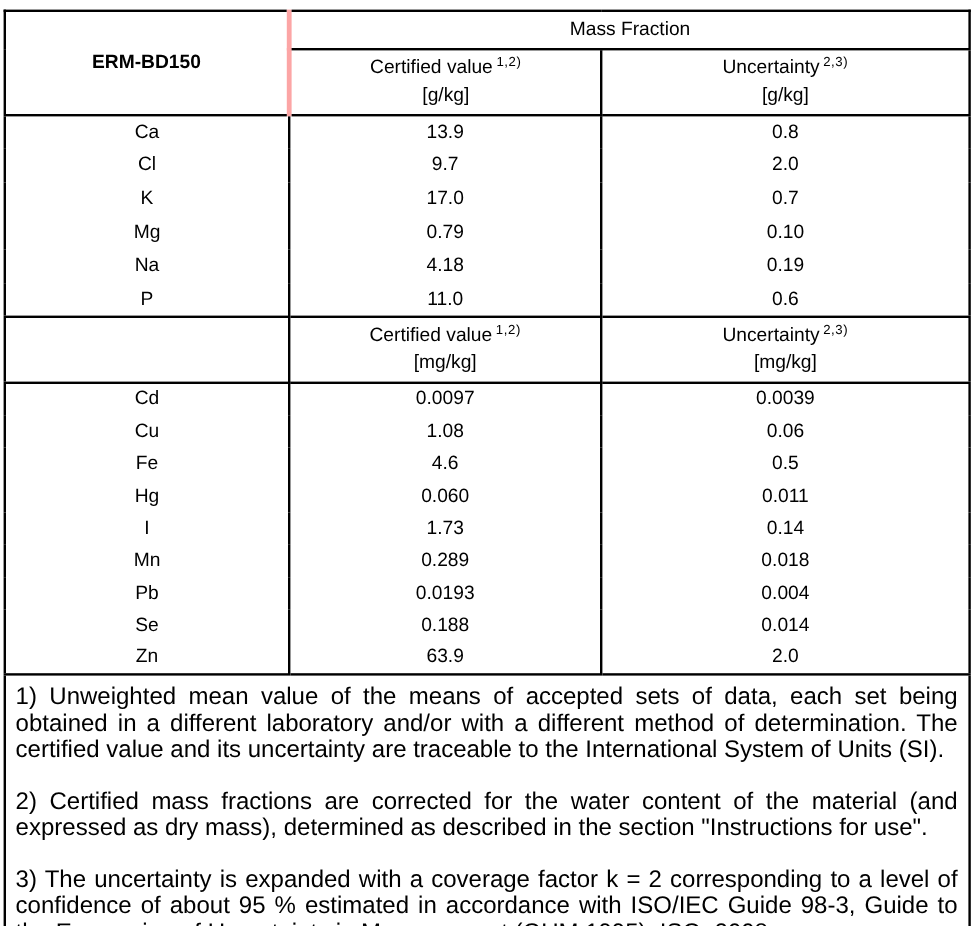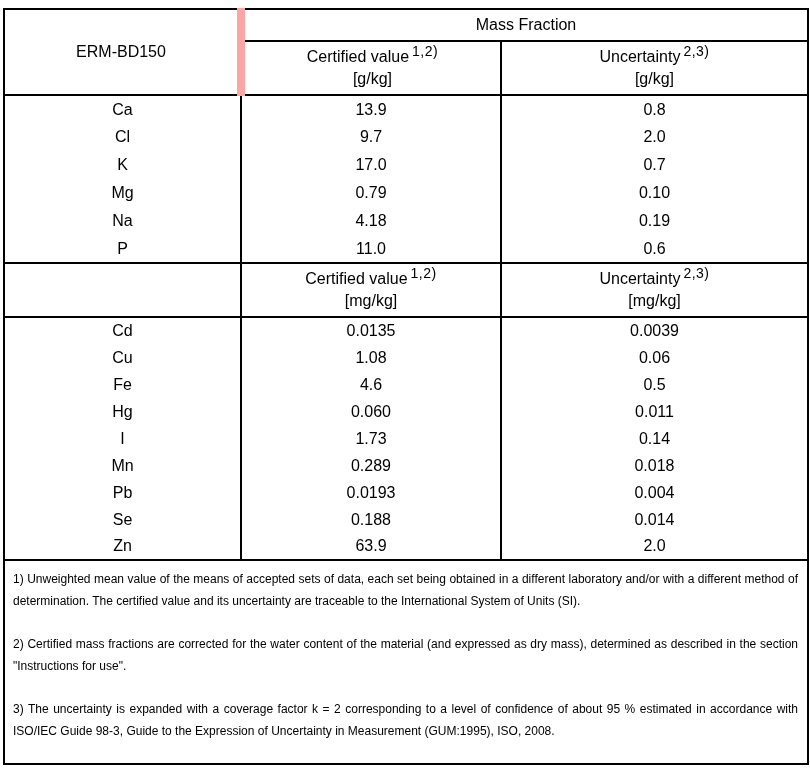--- a/index.html
+++ b/index.html
@@ -29,52 +29,52 @@
     font-size: 16px;
   }
   td { padding: 4px; text-align: center; vertical-align: middle; }
 
   
   tr.h1 { height: 32px; }
   tr.h2 { height: 52px; }
   tr.h3 { height: 53px; }
 
   td.c-id {
-    border-right: 8px solid #fca5a5;
+    border-right: 4px solid #fca5a5;
     border-bottom: 2px solid #000;
-    font-weight: normal;
+    font-weight: bold;
   }
   td.c-mf { border-bottom: 2px solid #000; }
   td.c-sub { border-bottom: 2px solid #000; line-height: 22px; }
   td.c-sub.vr, td.c-el { border-right: 2px solid #000; }
   tr.h3 td { border-top: 2px solid #000; border-bottom: 2px solid #000; }
   tr.h3 td.vr { border-right: 2px solid #000; }
 
   tbody.data tr { height: 28px; margin-top: 28px; }
   tbody.data-2 tr { height: 27px; }
   tbody.data td.c-el, tbody.data td.c-val-1 { border-right: 2px solid #000; }
 
   sup.fnref {
-    font-size: 14px;
+    font-size: 11px;
     vertical-align: baseline;
     position: relative;
     top: -6px;
     margin-left: 3px;
     letter-spacing: 0.5px;
   }
 
   td.c-notes {
     border-top: 2px solid #000;
     text-align: left;
     vertical-align: top;
     padding: 7px 9px 0 8px;
   }
   td.c-notes p {
     margin: 0 0 21px 0;
-    font-size: 12px;
+    font-size: 20px;
     line-height: 22px;
     text-align: justify;
   }
 </style>
 </head>
 <body>
 
 <div class="sheet">
   <table class="cert">
     <colgroup>
@@ -142,21 +142,21 @@
         <td style="line-height:22px;">
           <span>Uncertainty</span><sup class="fnref">2,3)</sup><br>
           <span>[mg/kg]</span>
         </td>
       </tr>
     </tbody>
 
     <tbody class="data data-2">
         <tr>
           <td class="c-el">Cd</td>
-          <td class="c-val-1">0.0135</td>
+          <td class="c-val-1">0.0097</td>
           <td class="c-val-2">0.0039</td>
         </tr>
         <tr>
           <td class="c-el">Cu</td>
           <td class="c-val-1">1.08</td>
           <td class="c-val-2">0.06</td>
         </tr>
         <tr>
           <td class="c-el">Fe</td>
           <td class="c-val-1">4.6</td>

